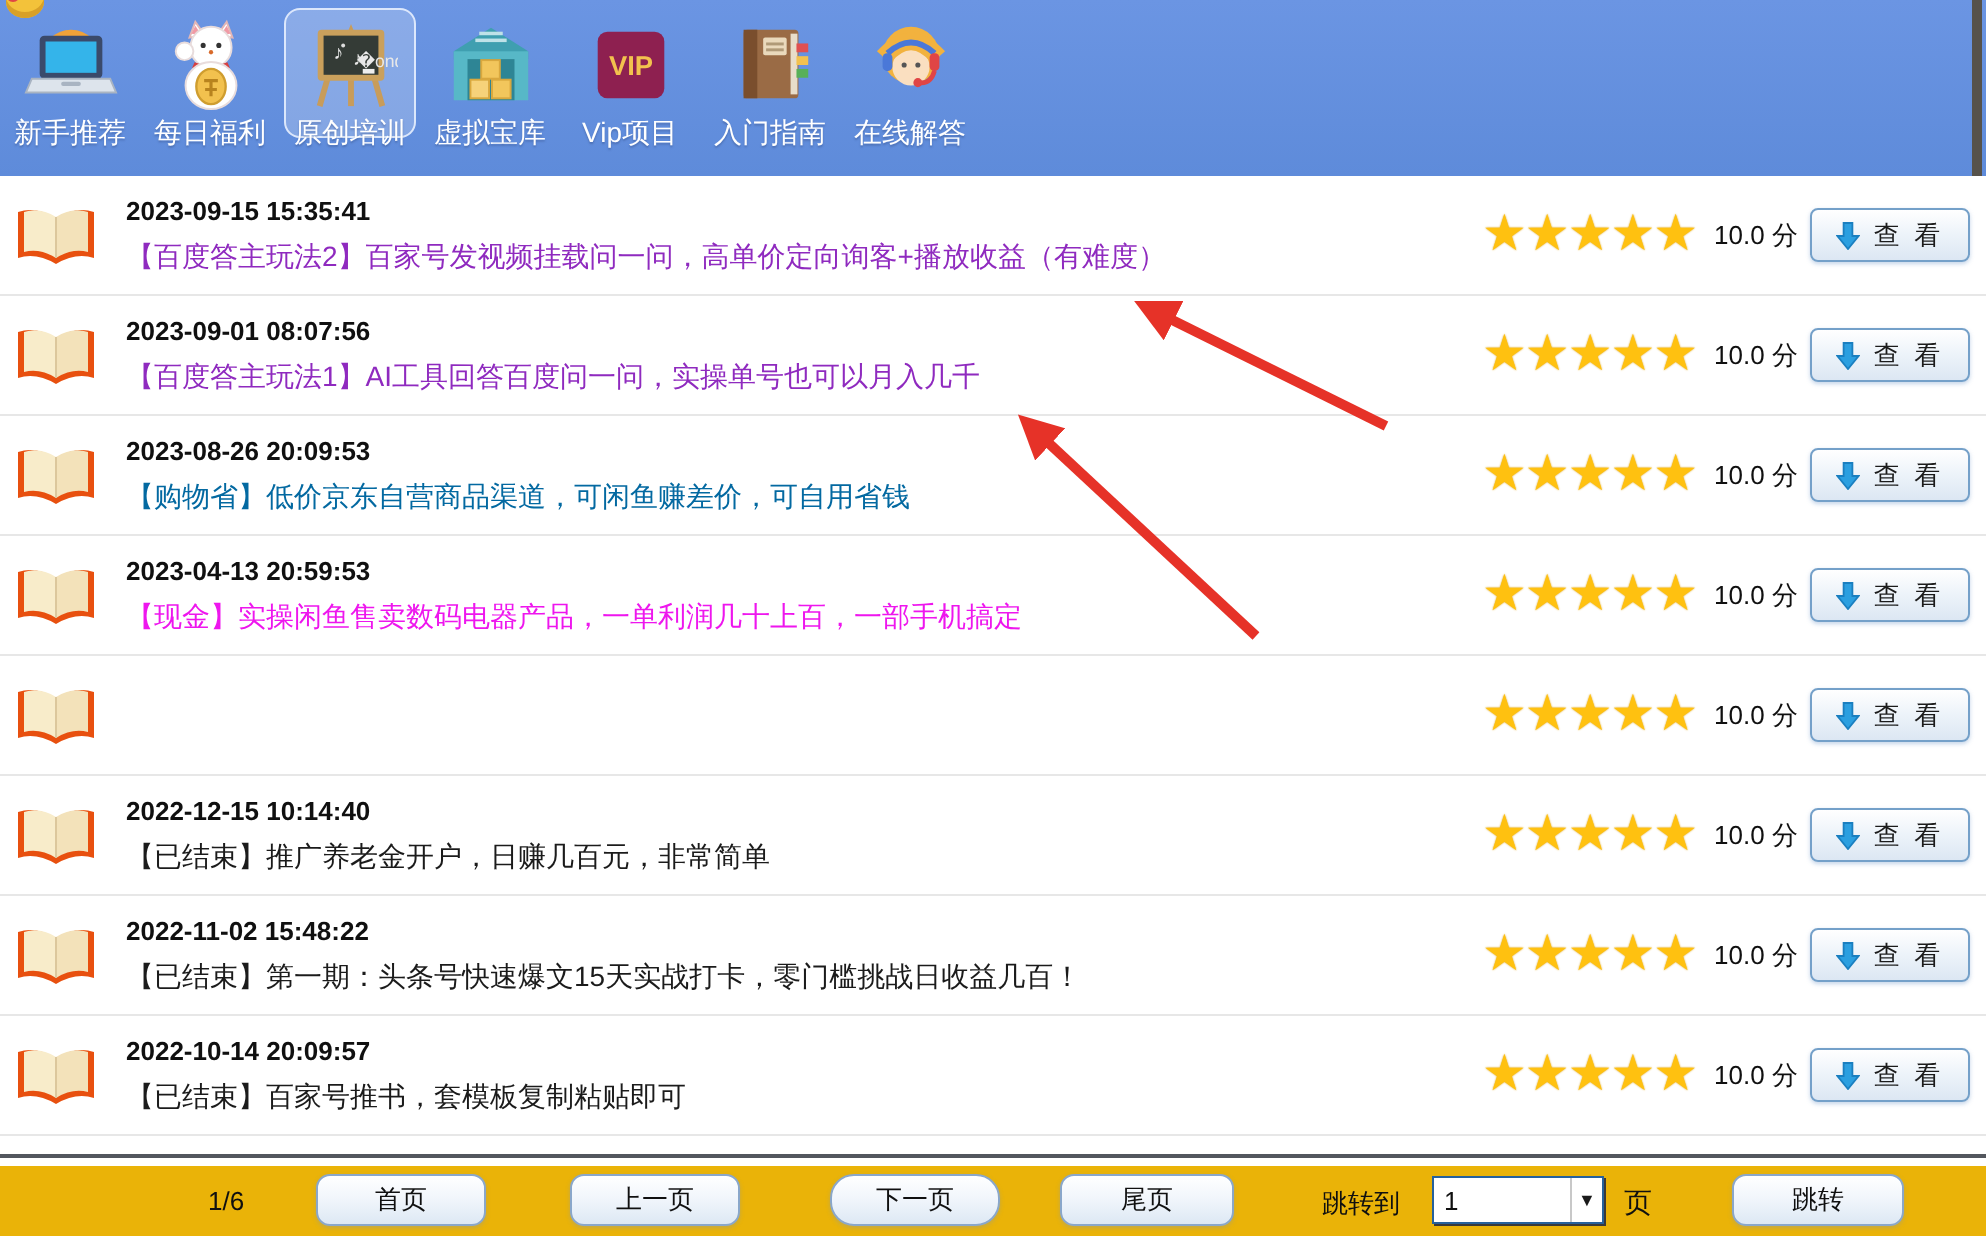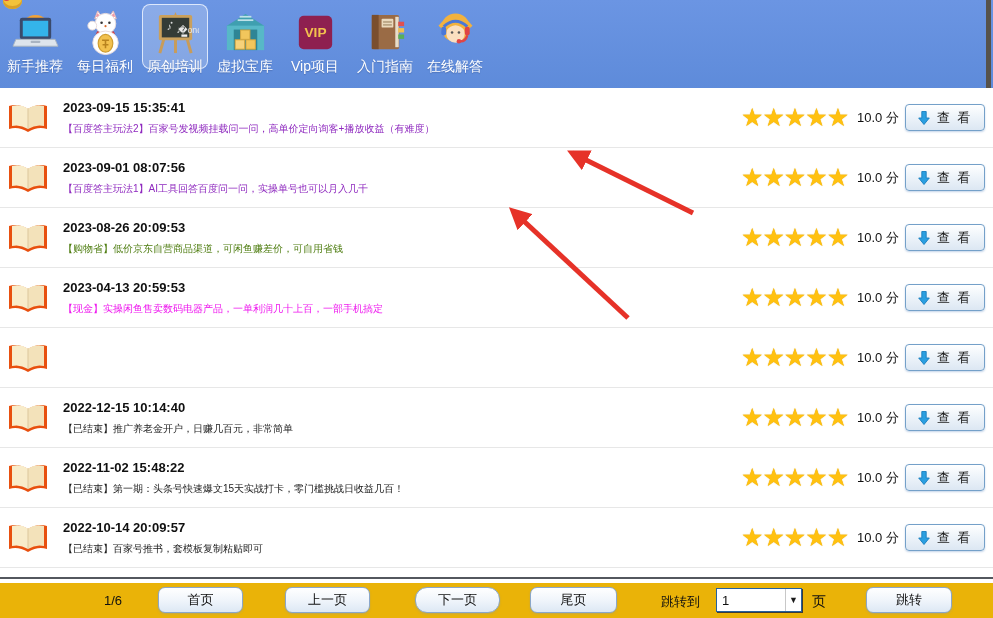--- a/index.html
+++ b/index.html
@@ -21,21 +21,21 @@
               text-shadow:0 1px 1px rgba(40,60,110,.35); }
   .tb-item.selected::before { content:""; position:absolute; top:4px; left:2px; right:2px; bottom:5px;
               background:rgba(255,255,255,.22); border:1px solid rgba(235,242,255,.85); border-radius:8px; z-index:1; }
 
   
   .rows { position:absolute; top:88px; left:0; width:993px; }
   .row { height:60px; display:flex; align-items:center; border-bottom:1px solid #e7e7e7; background:#fff; }
   .book { margin-left:8px; width:40px; height:36px; flex:0 0 auto; }
   .rtext { margin-left:15px; display:flex; flex-direction:column; gap:7px; min-width:0; }
   .rdate { font-size:13px; font-weight:bold; color:#101010; }
-  .rtitle { font-size:10px; white-space:nowrap; cursor:pointer;text-align:center; }
+  .rtitle { font-size:14px; white-space:nowrap; cursor:pointer;text-align:center; }
   .rright { margin-left:auto; display:flex; align-items:center; margin-right:8px; flex:0 0 auto; }
   .stars { color:#ffc110; font-size:25px; line-height:1; letter-spacing:-1px;
            text-shadow:0 0 1px #d89a00; width:102px; text-align:left; }
   .score { font-size:13px; color:#101010; width:48px; margin-left:14px; }
   .view-btn { width:80px; height:27px; border:1px solid #74a0c9; border-radius:4px;
               background:linear-gradient(#ffffff 0%,#eef4fa 45%,#dce7f3 100%);
               display:flex; align-items:center; justify-content:center; gap:7px;
               font-size:13px; color:#1c1c1c; letter-spacing:2px; cursor:pointer;
               box-shadow:0 1px 2px rgba(110,150,200,.4); font-family:Liberation Serif, serif; }
 
@@ -243,21 +243,21 @@
       <span class="book">
         <svg viewBox="0 0 40 36" width="40" height="36">
           <path d="M20 9 Q10 3 1 6 L1 29 Q10 26 20 32 Q30 26 39 29 L39 6 Q30 3 20 9 Z" fill="#e8500f"></path>
           <path d="M20 8.5 Q12 3.5 4 6 L4 26 Q12 24 20 29 Z" fill="#f8ecca"></path>
           <path d="M20 8.5 Q28 3.5 36 6 L36 26 Q28 24 20 29 Z" fill="#f3e2ba"></path>
           <path d="M20 8.5 L20 29" stroke="#dcc79c" stroke-width="1"></path>
         </svg>
       </span>
       <div class="rtext">
         <div class="rdate">2023-08-26 20:09:53</div>
-        <div class="rtitle" style="color: #4d7c0f;">【购物省】低价京东自营商品渠道，可闲鱼赚差价，可自用省钱</div>
+        <div class="rtitle" style="color: #0369a1;">【购物省】低价京东自营商品渠道，可闲鱼赚差价，可自用省钱</div>
       </div>
       <div class="rright">
         <span class="stars">★★★★★</span>
         <span class="score"><b style="font-weight:normal">10.0</b> <span>分</span></span>
         <button class="view-btn">
           <svg viewBox="0 0 12 14" width="12" height="14">
             <path d="M3.8 0.5 H8.2 V7 H11.3 L6 13.5 L0.7 7 H3.8 Z" fill="#2b9fe0" stroke="#1a7fc0" stroke-width="0.9"></path>
           </svg>
           <span>查 看</span>
         </button>

